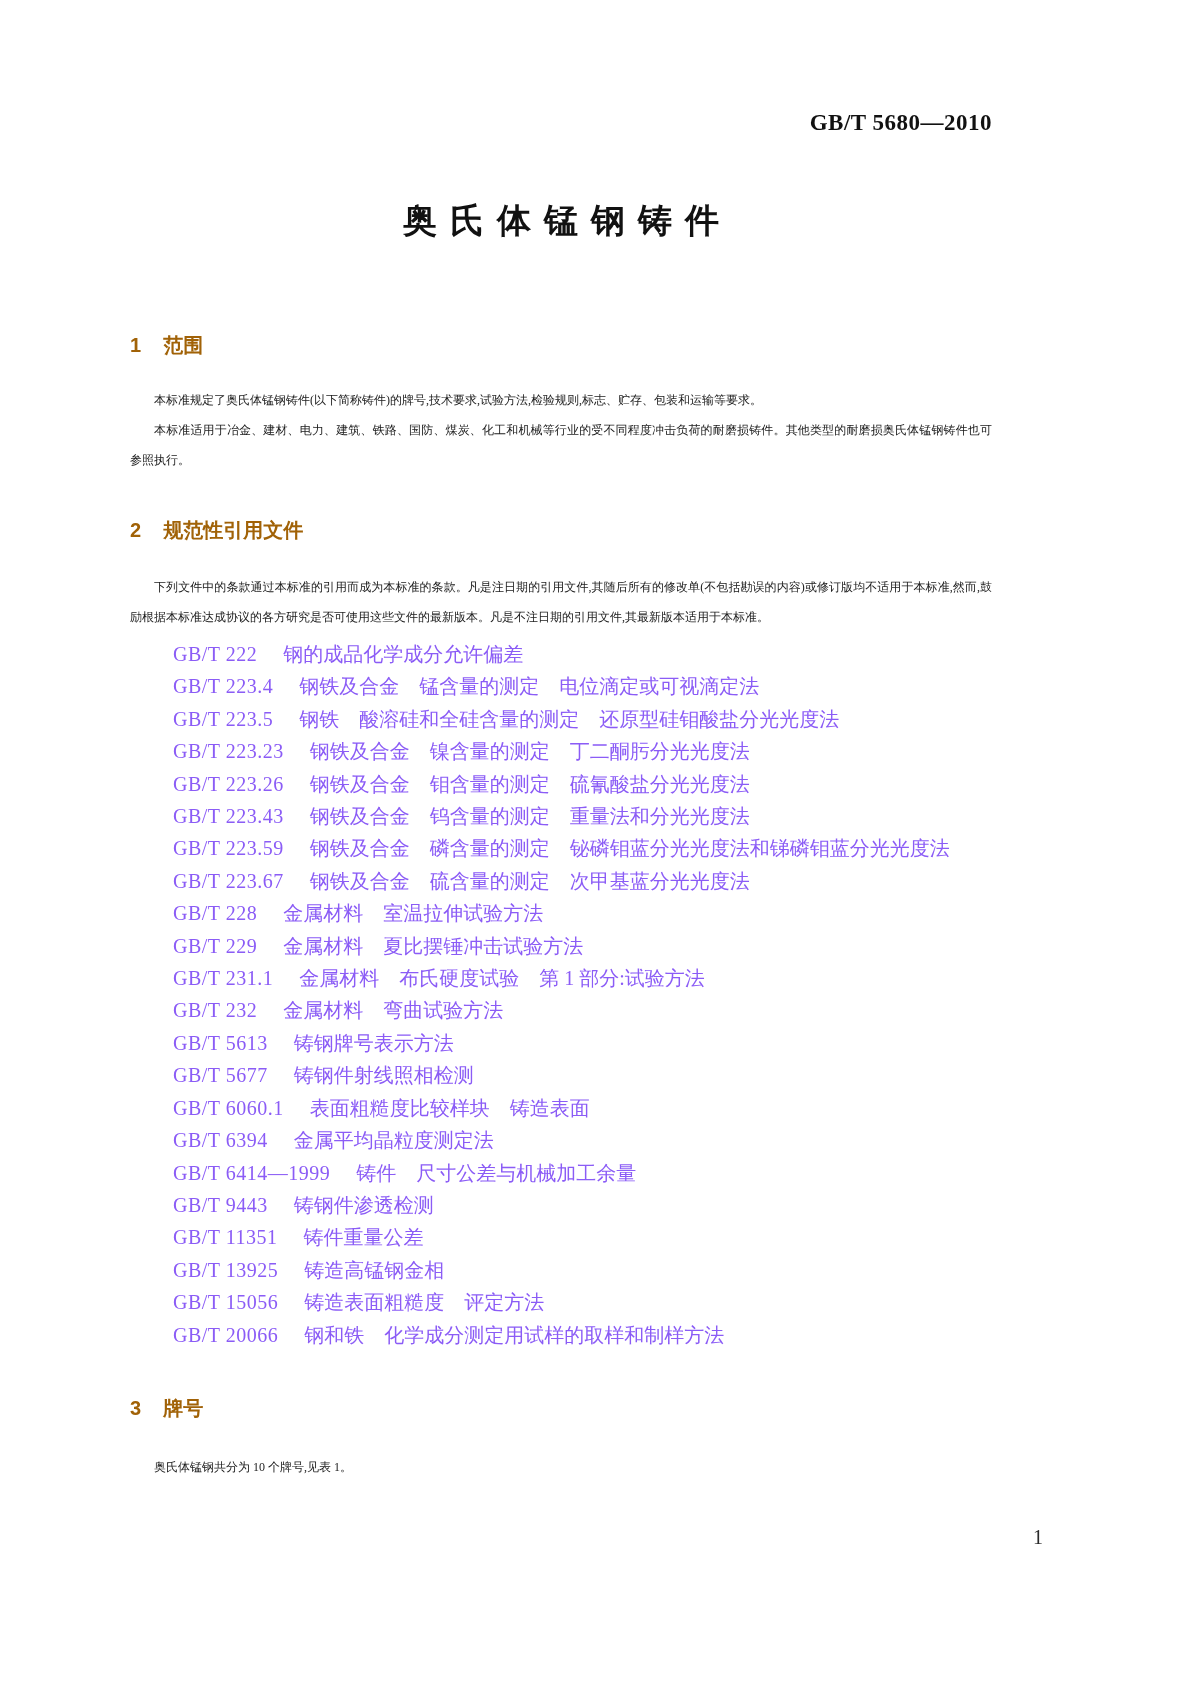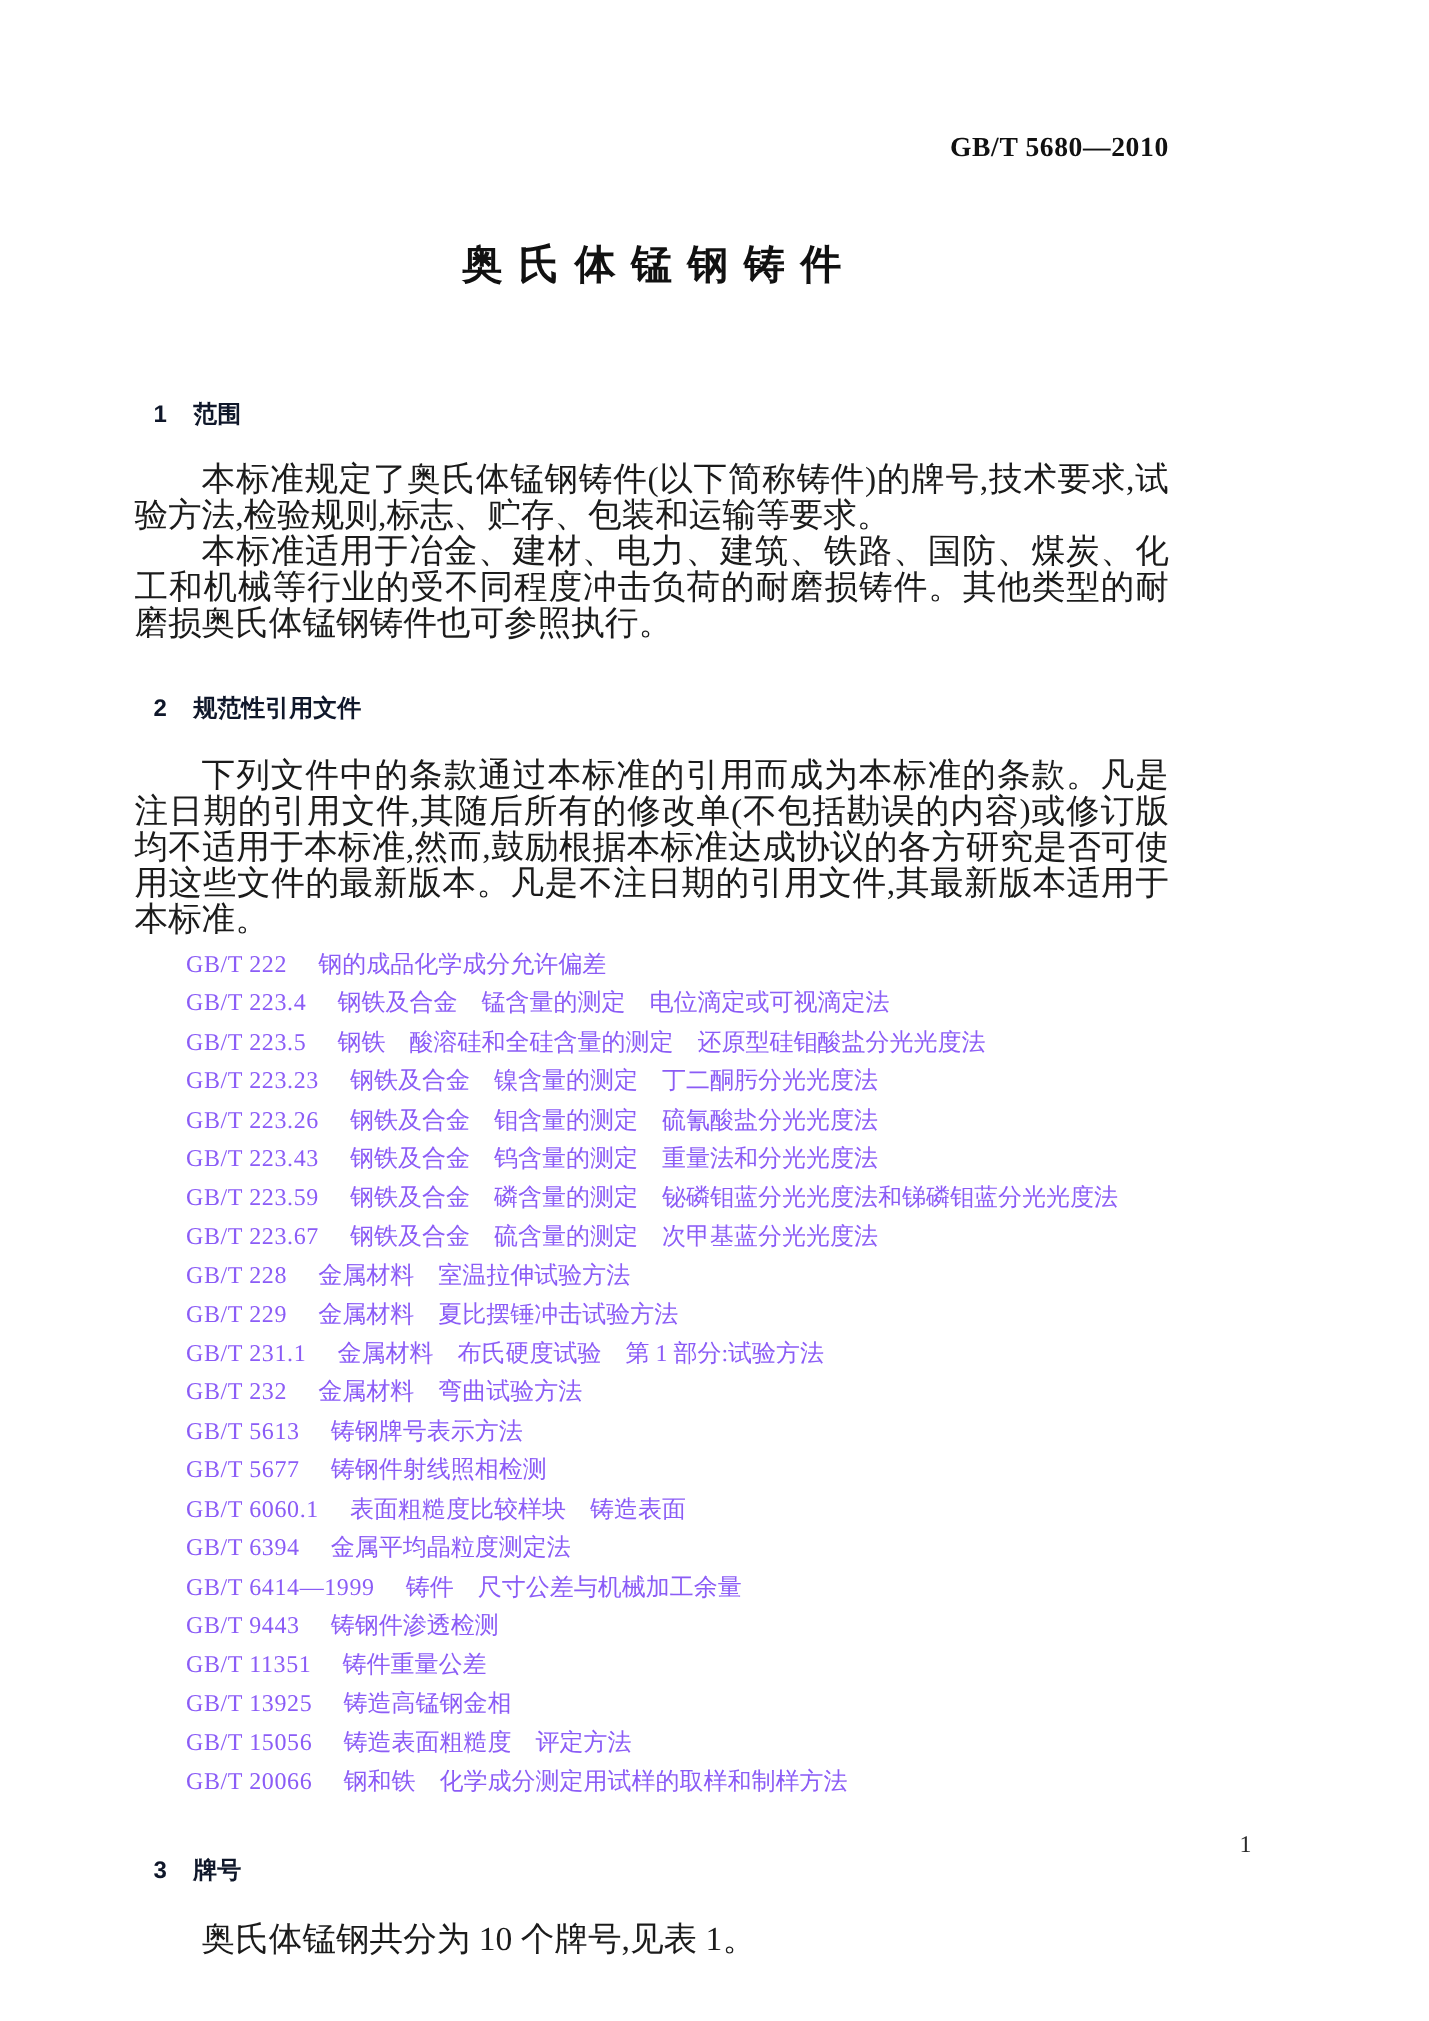--- a/index.html
+++ b/index.html
@@ -11,21 +11,21 @@
     position: relative;
     width: 1191px;
     height: 1684px;
     background: #ffffff;
     color: #1b1b1b;
     font-family: "Liberation Serif", serif;
     overflow: hidden;
   }
   .content {
     position: absolute;
-    left: 112px;
+    left: 130px;
     top: 0;
     width: 862px;
   }
   .std-number {
     padding-top: 110px;
     text-align: right;
     font-size: 23px;
     font-weight: bold;
     letter-spacing: 0.5px;
     color: #111;
@@ -37,33 +37,33 @@
     font-weight: bold;
     letter-spacing: 13px;
     text-indent: 13px; 
     color: #111;
   }
   .sec-heading {
     display: block;
     font-family: "Liberation Sans", sans-serif;
     font-size: 20px;
     font-weight: bold;
-    color: #0f172a;
-    margin: 16px;
+    color: #a16207;
+    margin: 0;
   }
   .sec-heading .sec-num {
     display: inline-block;
     margin-right: 22px;
   }
   .sec1 .sec-heading { margin-top: 88px; margin-bottom: 26px; }
   .sec2 .sec-heading { margin-top: 42px; margin-bottom: 28px; }
   .sec3 .sec-heading { margin-top: 44px; margin-bottom: 30px; }
   .body-par {
     margin: 0;
-    font-size: 28px;
+    font-size: 12px;
     line-height: 30px;
     text-indent: 2em;
     text-align: justify;
     color: #1b1b1b;
   }
   .refs {
     list-style: none;
     margin: 6px 0 0 0;
     padding: 0 0 0 43px;
   }

